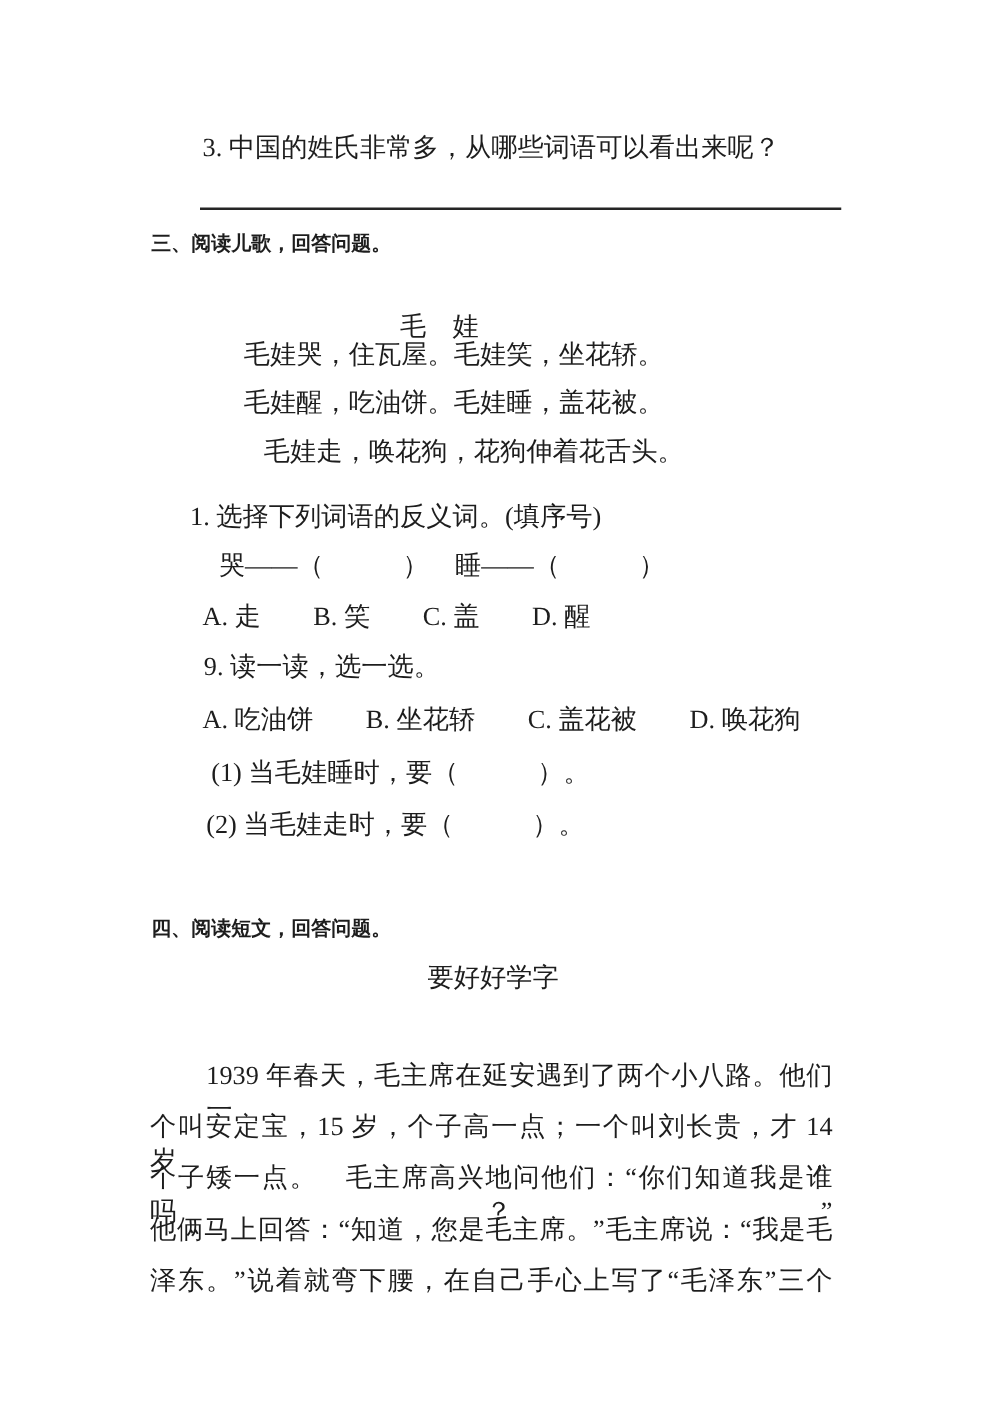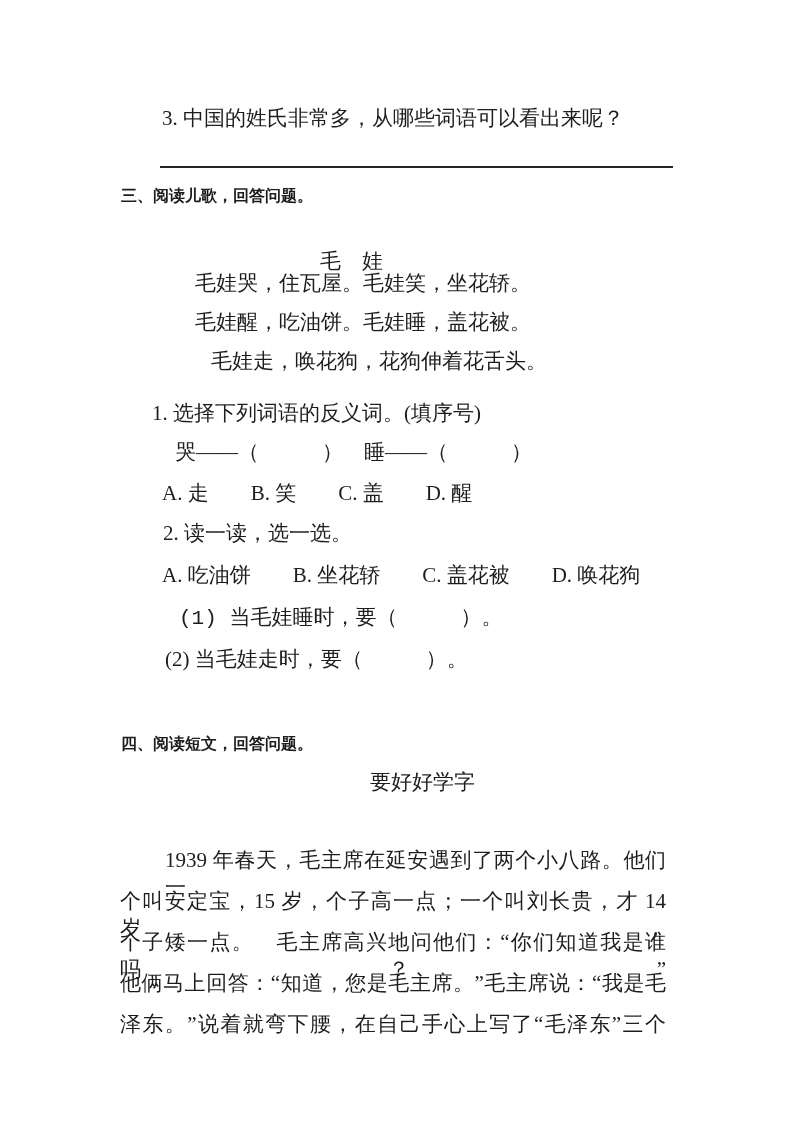--- a/index.html
+++ b/index.html
@@ -52,28 +52,28 @@
   <div class="ln" style="left:320px; top:227px;margin-top:21px;">毛　娃</div>
 
   <div class="ln" style="left:195px; top:270px;">毛娃哭，住瓦屋。毛娃笑，坐花轿。</div>
   <div class="ln" style="left:195px; top:309px;">毛娃醒，吃油饼。毛娃睡，盖花被。</div>
   <div class="ln" style="left:195px; top:348px;margin-left:16px;">毛娃走，唤花狗，花狗伸着花舌头。</div>
 
   <div class="ln" style="left:152px; top:400px;">1. 选择下列词语的反义词。(填序号)</div>
   <div class="ln" style="left:175px; top:439px;text-align:right;">哭——（　　　）　睡——（　　　）</div>
   <div class="ln" style="left:162px; top:480px;">A. 走　　B. 笑　　C. 盖　　D. 醒</div>
 
-  <div class="ln" style="left:163px; top:520px;">2. 读一读，选一选。</div>
+  <div class="ln" style="left:163px; top:520px;">9. 读一读，选一选。</div>
   <div class="ln" style="left:162px; top:562px;">A. 吃油饼　　B. 坐花轿　　C. 盖花被　　D. 唤花狗</div>
-  <div class="ln" style="left:179px; top:605px;font-family:Liberation Mono, monospace;">(1) 当毛娃睡时，要（　　　）。</div>
+  <div class="ln" style="left:169px; top:605px;">(1) 当毛娃睡时，要（　　　）。</div>
   <div class="ln" style="left:165px; top:646px;">(2) 当毛娃走时，要（　　　）。</div>
 
   <div class="ln heading" style="left:121px; top:730px;">四、阅读短文，回答问题。</div>
 
-  <div class="ln" style="left:342px; top:769px;margin-left:28px;">要好好学字</div>
+  <div class="ln" style="left:342px; top:769px;">要好好学字</div>
 
   <div class="ln pline indent" style="left:120px; top:812px;">1939 年春天，毛主席在延安遇到了两个小八路。他们一</div>
   <div class="ln pline" style="left:120px; top:853px;">个叫安定宝，15 岁，个子高一点；一个叫刘长贵，才 14 岁，</div>
   <div class="ln pline" style="left:120px; top:894px;">个子矮一点。　毛主席高兴地问他们：“你们知道我是谁吗？”</div>
   <div class="ln pline" style="left:120px; top:935px;">他俩马上回答：“知道，您是毛主席。”毛主席说：“我是毛</div>
   <div class="ln pline" style="left:120px; top:976px;">泽东。”说着就弯下腰，在自己手心上写了“毛泽东”三个</div>
 
 </div>
 
 </body></html>

